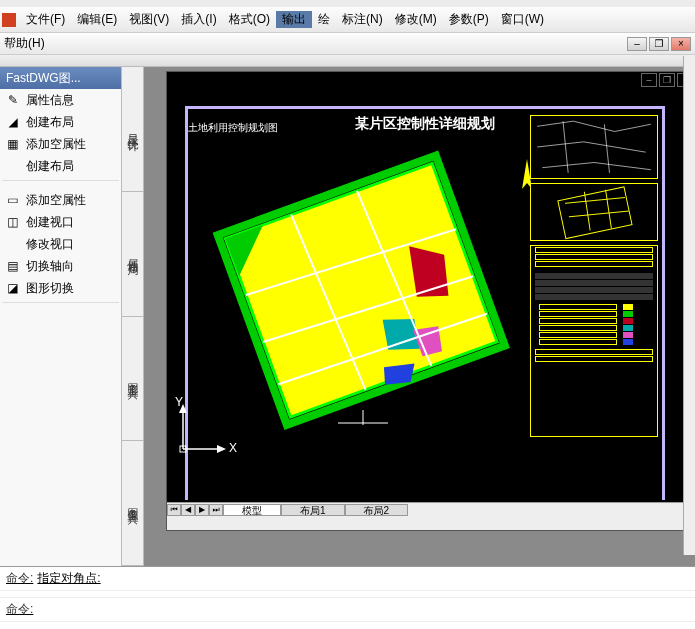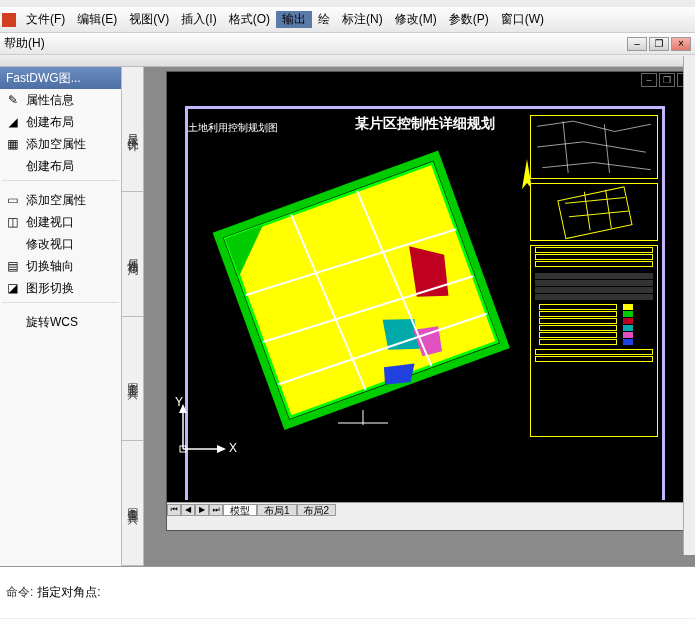--- a/index.html
+++ b/index.html
@@ -37,25 +37,25 @@
 .lbox.h58{height:58px;}
 .lbox.rest{height:192px;}
 .miniline{height:6px;margin:1px 4px;background:#333;}
 .miniline.y{border:1px solid #ff0;background:none;}
 .compass{position:absolute;left:330px;top:50px;width:18px;height:40px;}
 .ucs{position:absolute;left:6px;bottom:38px;color:#fff;font-size:12px;}
 .vscroll{position:absolute;right:0;top:16px;width:12px;bottom:30px;background:#eee;border-left:1px solid #999;}
 .vthumb{width:10px;height:50px;background:#c8c8c8;border:1px solid #999;margin:16px 0 0 0;}
 .hscroll{position:absolute;left:0;right:0;bottom:14px;height:14px;background:#eee;border-top:1px solid #999;display:flex;align-items:center;}
 .hbtn{width:14px;height:12px;background:#ddd;border:1px solid #999;text-align:center;line-height:10px;font-size:8px;}
-.htab{padding:0 6px;height:12px;line-height:12px;border:1px solid #999;background:#ddd;font-size:10px;}
+.htab{padding:0 18px;height:12px;line-height:12px;border:1px solid #999;background:#ddd;font-size:10px;}
 .htab.act{background:#fff;}
 .cad-status{position:absolute;left:0;right:0;bottom:0;height:14px;background:#eee;}
 .cmdarea{height:74px;background:#fff;border-top:1px solid #999;}
-.cmdline{padding:17px 6px;border-bottom:1px solid #eee;display:flex;gap:4px;}
+.cmdline{padding:3px 6px;border-bottom:1px solid #eee;display:flex;gap:4px;text-decoration:underline;}
 .cmdline .lbl{color:#333;}
 .vbar{width:12px;background:#eee;border-left:1px solid #aaa;position:absolute;right:0;top:56px;bottom:74px;}
 svg{overflow:visible;}
 </style>
 </head>
 <body>
 
 <div class="menubar">
   <div class="mb-corner"></div>
   <span class="m">文件(F)</span>
@@ -117,24 +117,20 @@
         </div>
       <div class="lp-item">
           <span class="ic">▤</span>
           <span>切换轴向</span>
         </div>
       <div class="lp-item">
           <span class="ic">◪</span>
           <span>图形切换</span>
         </div>
       <div class="lp-sep"></div>
-      <div class="lp-item">
-          <span class="ic"></span>
-          <span>旋转WCS</span>
-        </div>
     </div>
   </div>
 
   <div class="vtabs">
     <div class="vtab">显示统计</div>
     <div class="vtab">属性布局</div>
     <div class="vtab">图形工具</div>
     <div class="vtab">图像工具</div>
   </div>
 

